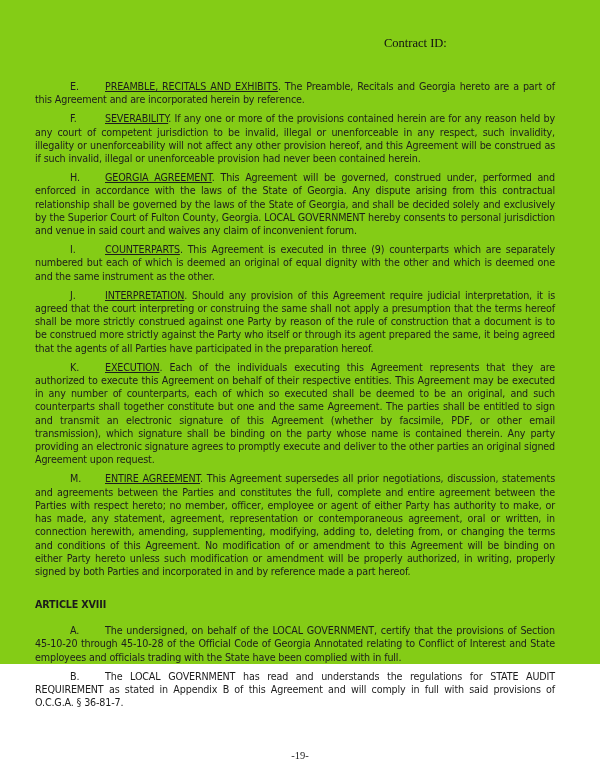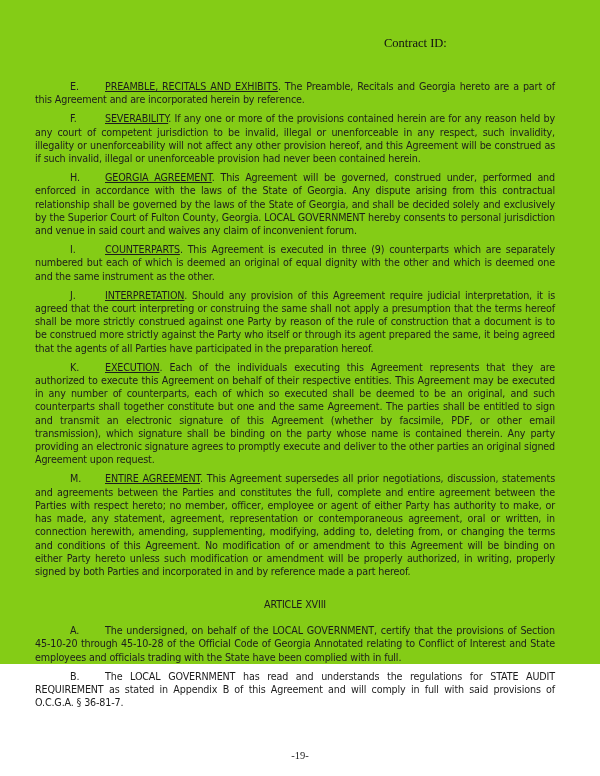--- a/index.html
+++ b/index.html
@@ -14,21 +14,21 @@
   }
   .body-text {
     position: absolute; top: 80px; left: 35px; width: 520px;
     font-family: "DejaVu Sans", sans-serif; font-size: 9.6px;
     line-height: 13.2px; letter-spacing: -0.15px; color: #1c1c1c;
   }
   .para { text-align: justify; margin: 0 0 6px 0; text-indent: 0; }
   .para .letter { display: inline-block; width: 35px; margin-left: 35px; }
   .para .heading { text-decoration: underline; }
   .article {
-    text-align: center; font-weight: normal; margin: 20px 0 12px 0;
+    text-align: left; font-weight: bold; margin: 20px 0 12px 0;
     line-height: 14px;
   }
   .page-num {
     position: absolute; top: 750px; left: 0; width: 600px; text-align: center;
     font-family: "Liberation Serif", serif; font-size: 10.5px; color: #222;
   }
 </style>
 </head>
 <body>
 

